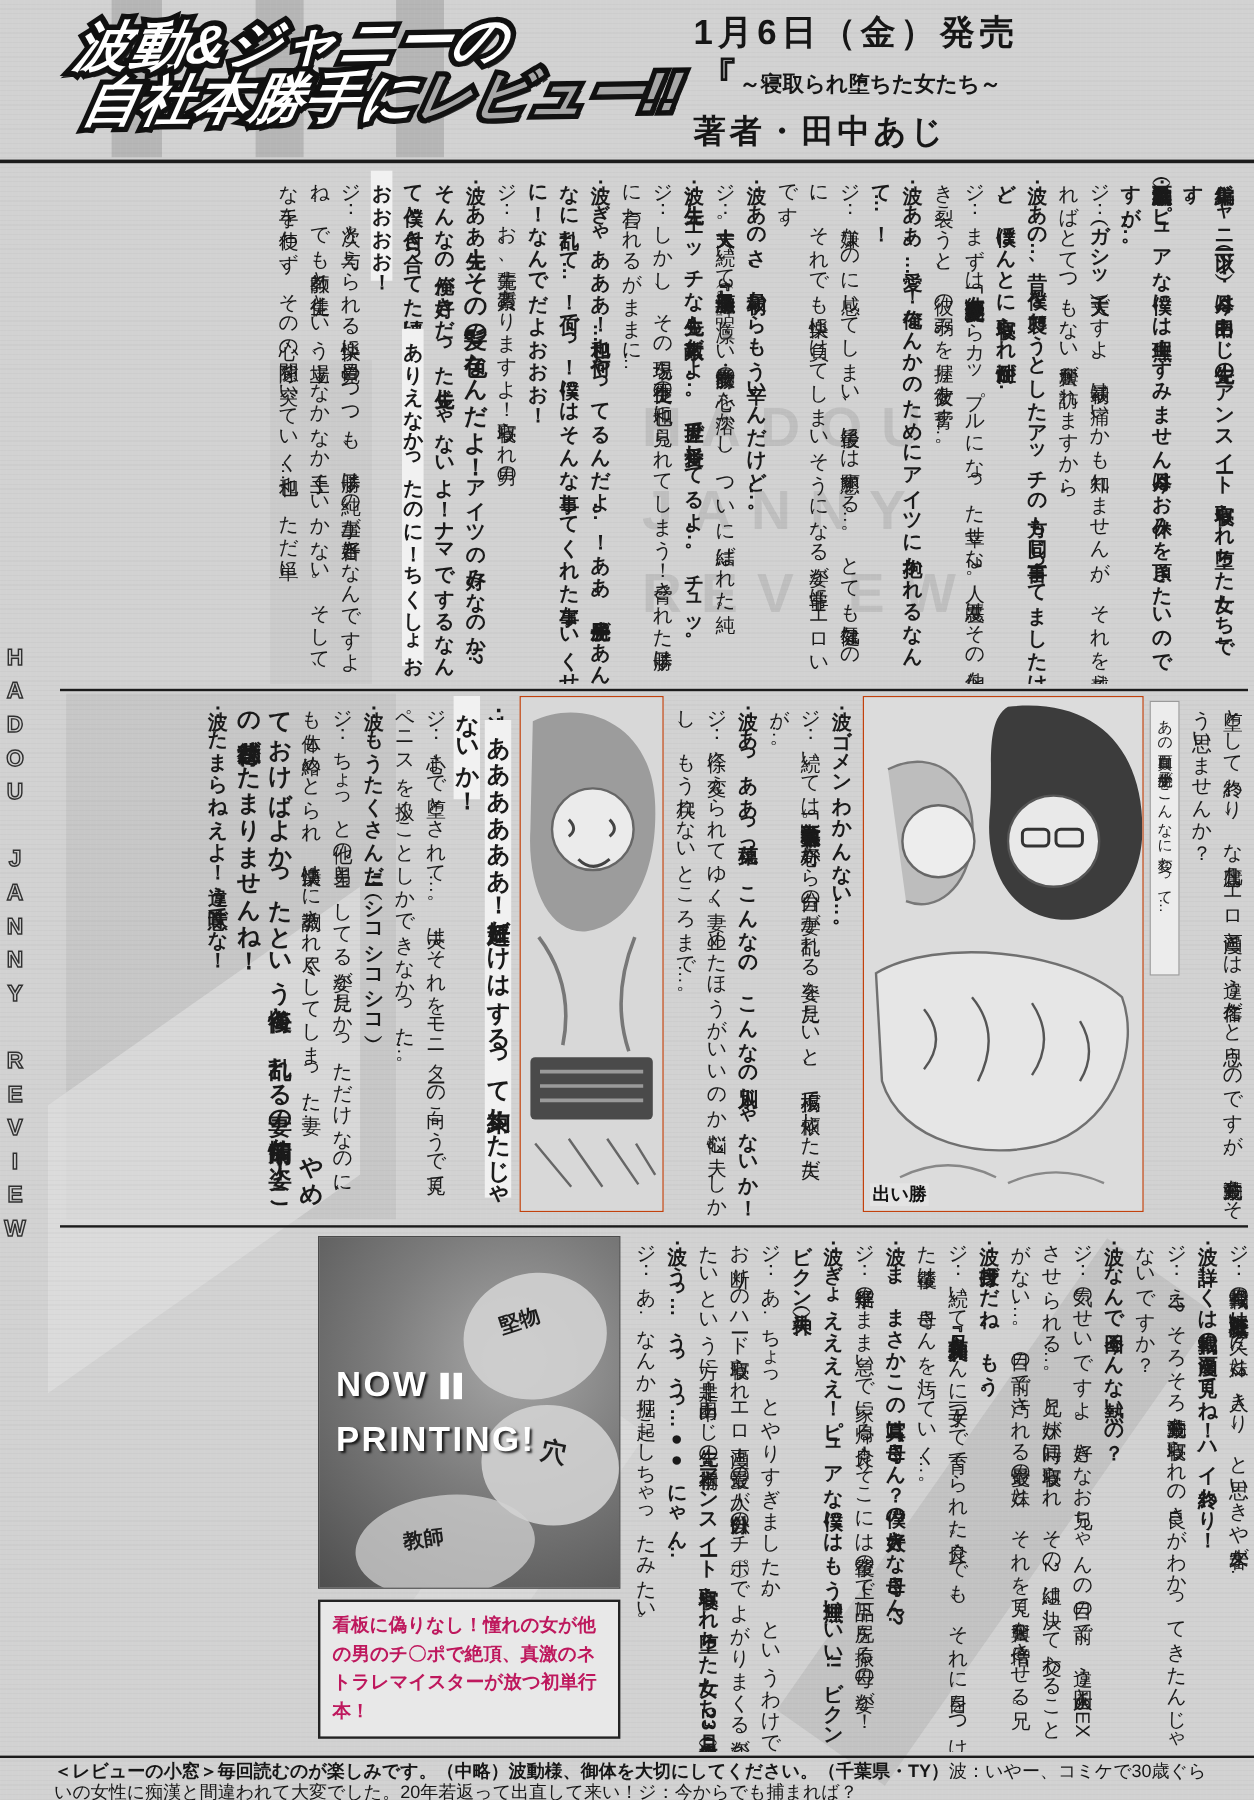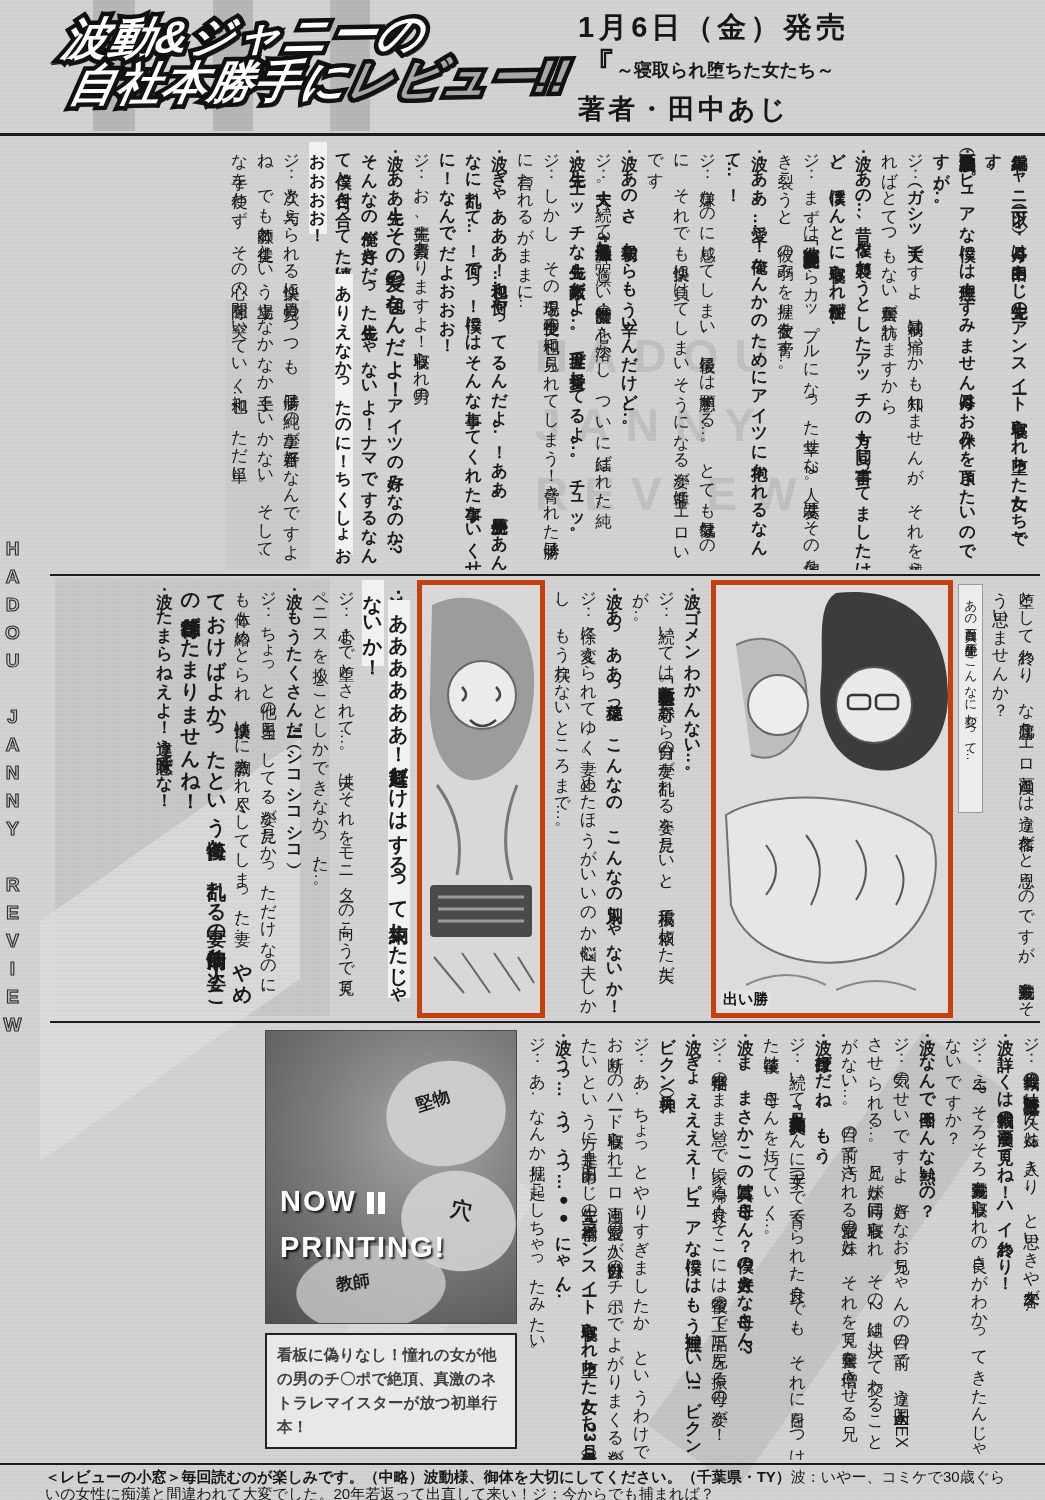--- a/index.html
+++ b/index.html
@@ -35,36 +35,36 @@
   .s1{position:absolute;top:142px;left:58px;width:975px;height:428px;}
   .s2{position:absolute;top:580px;left:55px;width:985px;height:436px;display:flex;
       flex-direction:row-reverse;gap:5px;z-index:1;}
   .s2 .vtext{height:100%;flex:none;}
   .s3{position:absolute;top:1026px;left:50px;width:995px;height:434px;display:flex;
       flex-direction:row-reverse;gap:8px;z-index:1;}
   .s3 .vtext{height:100%;flex:none;}
   .cap{writing-mode:vertical-rl;font-size:12.5px;line-height:17px;height:215px;flex:none;
        align-self:flex-start;margin-top:4px;padding:6px 3px;background:#ececec;border:1px solid #9a9a9a;color:#222;}
   
-  .panel{flex:none;position:relative;border:5px solid #c2410c;background:#dcdcdc;overflow:hidden;}
+  .panel{flex:none;position:relative;border:1px solid #c2410c;background:#dcdcdc;overflow:hidden;}
   .panel svg{display:block;width:100%;height:100%;}
   .corner-txt{position:absolute;left:5px;bottom:4px;font-size:15px;font-weight:bold;color:#111;
        background:rgba(230,230,230,.7);padding:0 2px;}
   
   .leftcol{flex:none;width:252px;display:flex;flex-direction:column;gap:9px;margin-top:4px;}
   .np{position:relative;height:292px;border:1px solid #4a4a4a;overflow:hidden;
       background:radial-gradient(circle at 65% 35%,#a8a8a8 0%,#7c7c7c 45%,#4e4e4e 100%);}
   .np .blob{position:absolute;background:#d2d2d2;border-radius:50%;opacity:.9;}
   .np .scrawl{position:absolute;font-weight:bold;color:#1d1d1d;font-size:17px;}
   .np-text{position:absolute;left:14px;top:100px;color:#fff;font-weight:bold;letter-spacing:2px;
-      text-shadow:2px 2px 2px rgba(0,0,0,.8);font-size:29px;line-height:1.6;z-index:2;margin-top:47px;}
+      text-shadow:2px 2px 2px rgba(0,0,0,.8);font-size:29px;line-height:1.6;z-index:2;}
   .np-text .bars{display:inline-block;width:7px;height:22px;background:#fff;margin-left:10px;
       box-shadow:11px 0 0 #fff;vertical-align:middle;}
   .promo{border:2px solid #222;background:#e8e8e8;padding:8px 10px;font-size:15.5px;
-      font-weight:bold;line-height:1.55;color:#404040;}
+      font-weight:bold;line-height:1.55;color:#be185d;}
   
   .wm{position:absolute;left:535px;top:322px;z-index:0;font-weight:bold;color:#b5b5b5;
       opacity:.65;font-size:46px;letter-spacing:16px;line-height:1.5;white-space:nowrap;}
   .side{position:absolute;left:1px;top:538px;z-index:2;writing-mode:vertical-rl;
       text-orientation:upright;font-size:19px;font-weight:bold;letter-spacing:7px;
       color:#cfcfcf;-webkit-text-stroke:1.2px #303030;height:540px;}
   
   .footer{position:absolute;left:45px;top:1469px;width:975px;font-size:15px;line-height:16.5px;z-index:1;}
 </style>
 </head>

